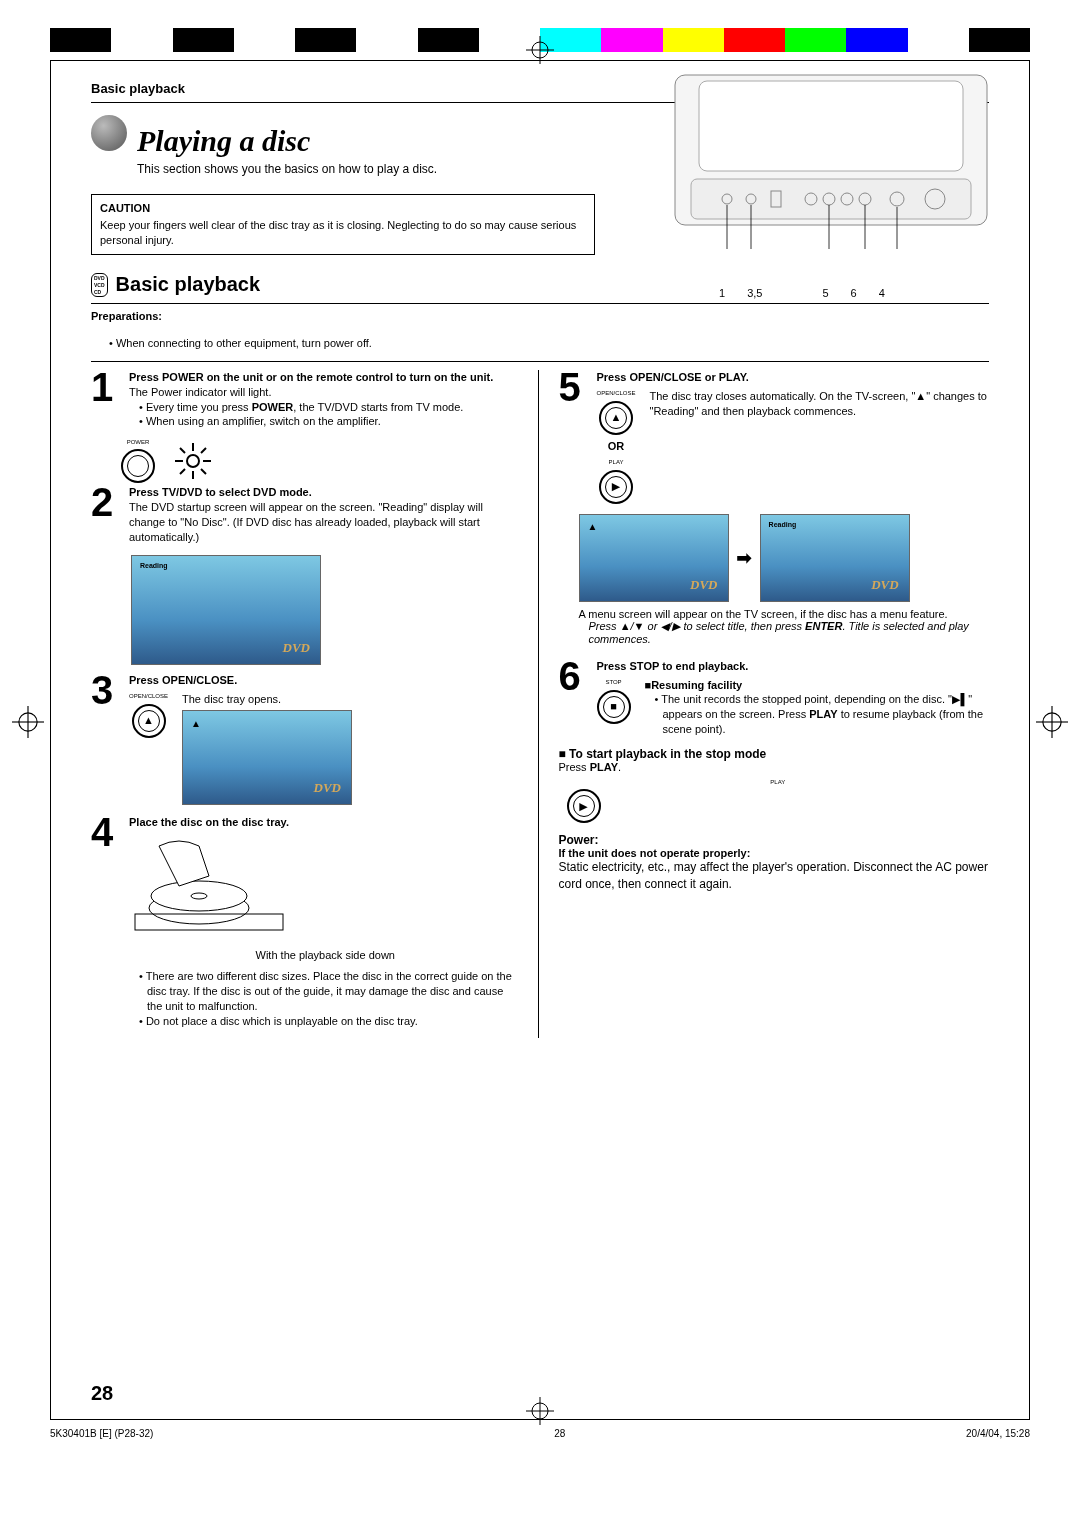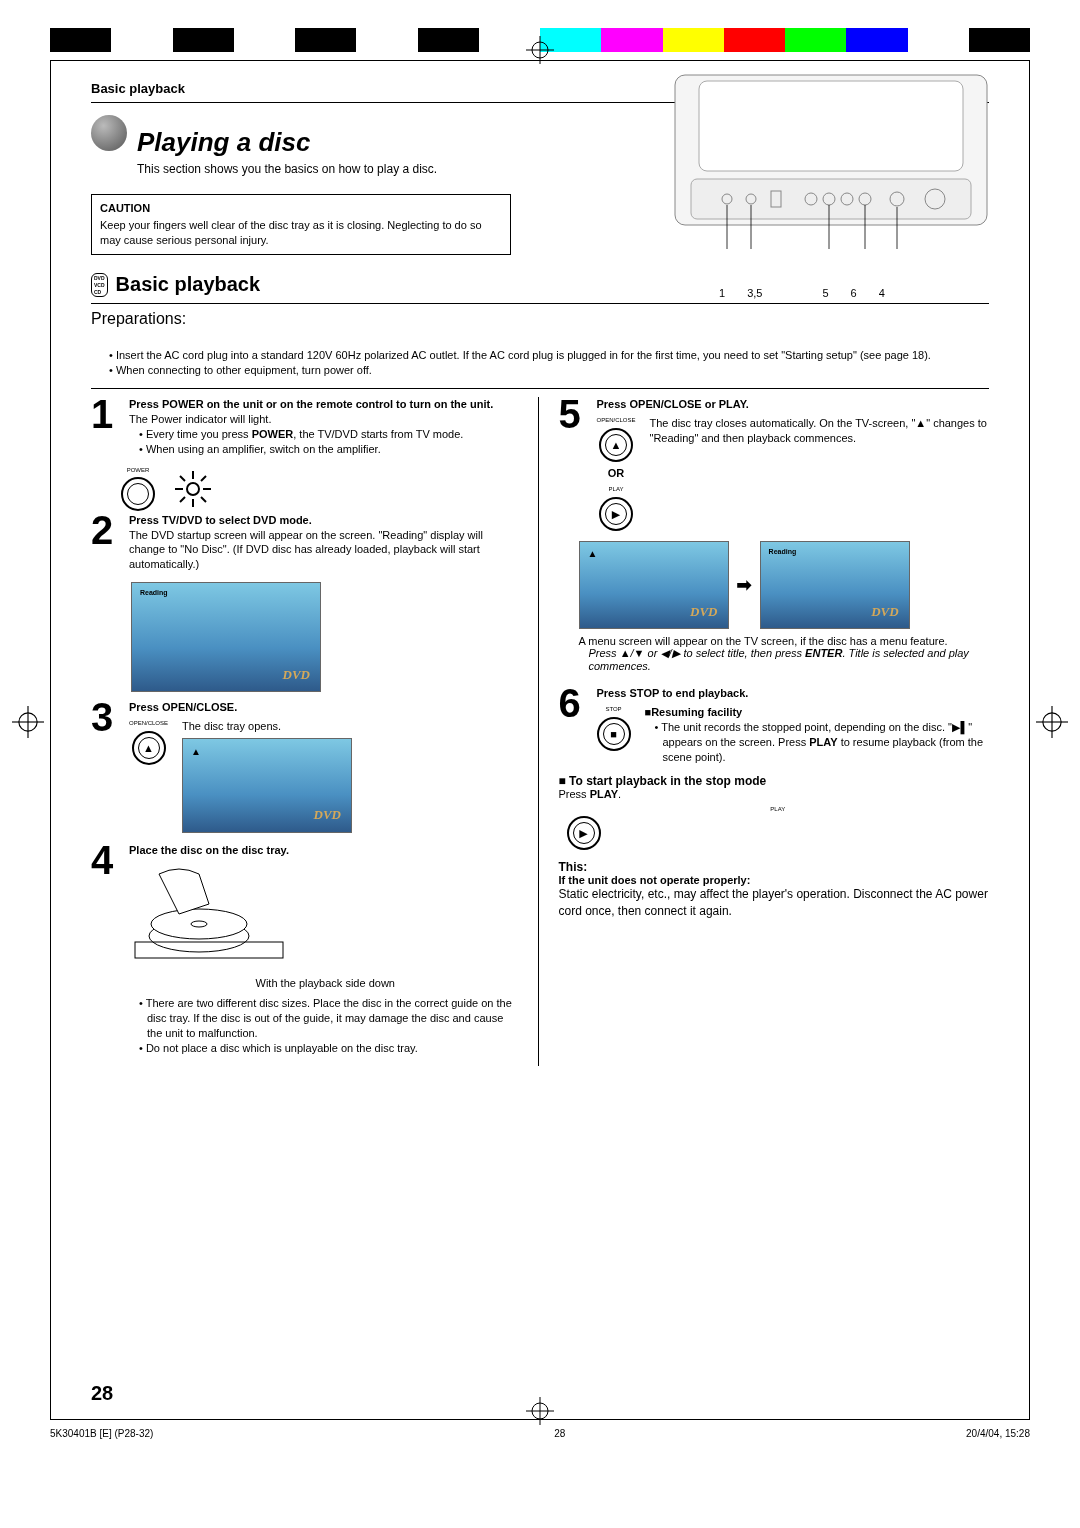--- a/index.html
+++ b/index.html
@@ -40,30 +40,30 @@
     font-size: 13px;
   }
   .title-row { display: flex; align-items: baseline; gap: 10px; margin-bottom: 4px; }
   .disc-badge {
     width: 36px; height: 36px;
     background: radial-gradient(circle at 35% 30%, #bbb, #555);
     border-radius: 50%;
     flex-shrink: 0;
   }
   .main-title {
-    font-family: Liberation Sans, sans-serif;
+    font-family: Liberation Serif, serif;
     font-style: italic;
     font-weight: bold;
-    font-size: 26px;
+    font-size: 30px;
   }
   .intro { margin-left: 46px; font-size: 12px; margin-bottom: 18px; }
   .caution-box {
     border: 1px solid #000;
     padding: 6px 8px;
-    width: 420px;
+    width: 504px;
     font-size: 11px;
     line-height: 1.35;
     margin-bottom: 18px;
   }
   .caution-box .caution-h { font-weight: bold; display: block; margin-bottom: 2px; }
   .device-illus {
     position: absolute;
     top: 10px; right: 38px;
     width: 320px; height: 210px;
   }
@@ -71,21 +71,21 @@
     display: flex; align-items: center; gap: 8px;
     font-size: 20px; font-weight: bold;
     margin-bottom: 6px;
   }
   .tiny-labels {
     display: flex; flex-direction: column; gap: 1px;
     font-size: 5px; font-weight: bold;
     border: 1px solid #000; border-radius: 6px;
     padding: 1px 2px;
   }
-  .prep-h { font-weight: normal; font-size: 16px; margin-bottom: 20px; border-top:1px solid #000; padding-top:6px;}
+  .prep-h { font-weight: bold; font-size: 11px; margin-bottom: 14px; border-top:1px solid #000; padding-top:6px;}
   .prep-list { margin-left: 18px; font-size: 11px; line-height: 1.4; margin-bottom: 10px;}
   .prep-list li { text-indent: -10px; padding-left: 10px; list-style: none; }
   .prep-list li::before { content: "• "; }
   .columns {
     display: flex; gap: 20px;
     border-top: 1px solid #000;
     padding-top: 8px;
   }
   .col { flex: 1; min-width: 0; }
   .col.left { border-right: 1px solid #000; padding-right: 16px; }
@@ -253,21 +253,20 @@
     <div class="tiny-labels">
       <span>DVD</span>
       <span>VCD</span>
       <span>CD</span>
     </div>
     <span>Basic playback</span>
   </div>
 
   <div class="prep-h">Preparations:</div>
   <ul class="prep-list">
-    <li>Insert the AC cord plug into a standard 120V 60Hz polarized AC outlet. If the AC cord plug is plugged in for the first time, you need to set "Starting setup" (see page 18).</li>
     <li>When connecting to other equipment, turn power off.</li>
   </ul>
 
   <div class="columns">
 
     <div class="col left">
 
       <div class="step">
         <div class="step-num">1</div>
         <div class="step-body">
@@ -406,21 +405,21 @@
       <div class="sub-section">
         <div class="sh">To start playback in the stop mode</div>
         <div><span>Press </span><span class="bold">PLAY</span><span>.</span></div>
         <div style="text-align:left; margin:6px 0 0 8px;">
           <span class="btn-label">PLAY</span>
           <div class="btn-icon">▶</div>
         </div>
       </div>
 
       <div>
-        <div class="note-h">This:</div>
+        <div class="note-h">Power:</div>
         <div class="bold">If the unit does not operate properly:</div>
         <div style="font-size:12px; line-height:1.4;">Static electricity, etc., may affect the player's operation. Disconnect the AC power cord once, then connect it again.</div>
       </div>
 
     </div>
   </div>
 
   <div class="page-num">28</div>
 </div>
 

